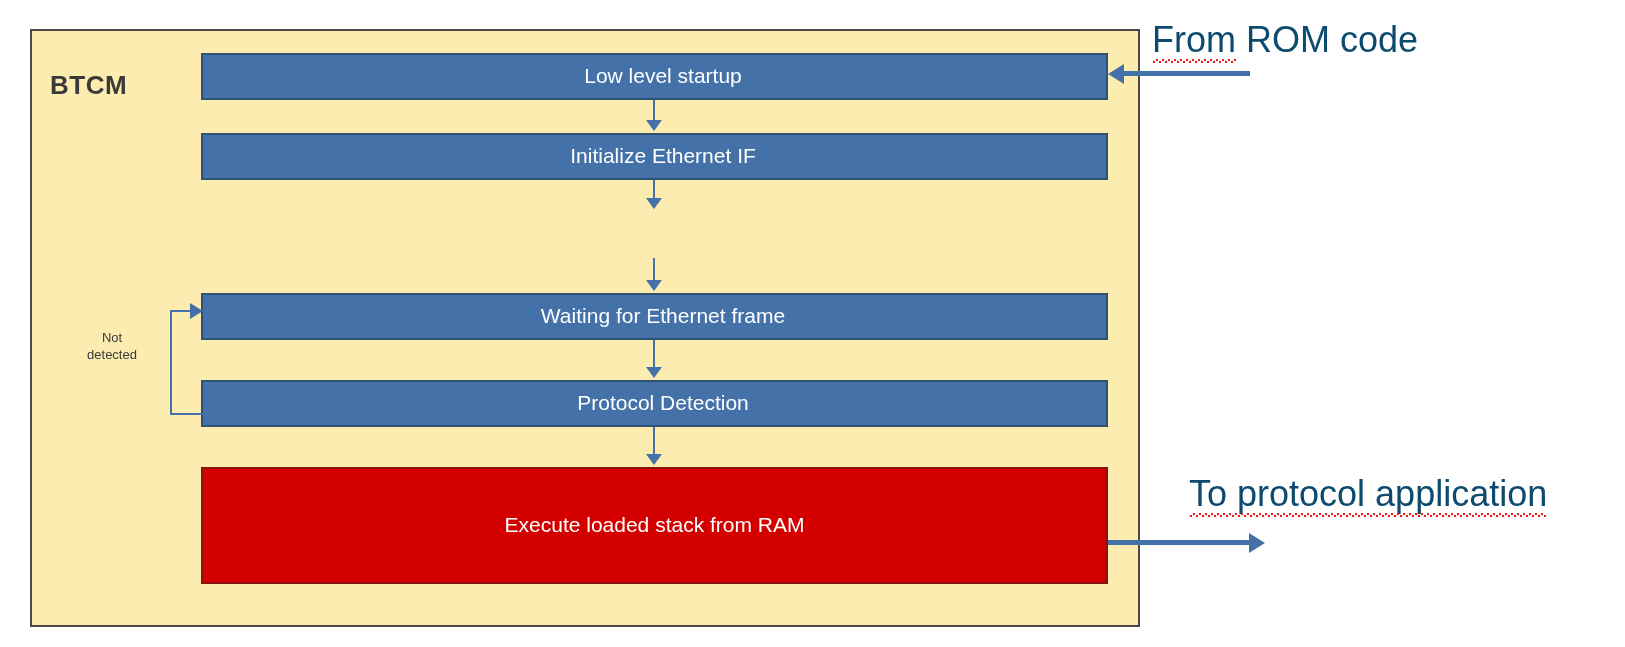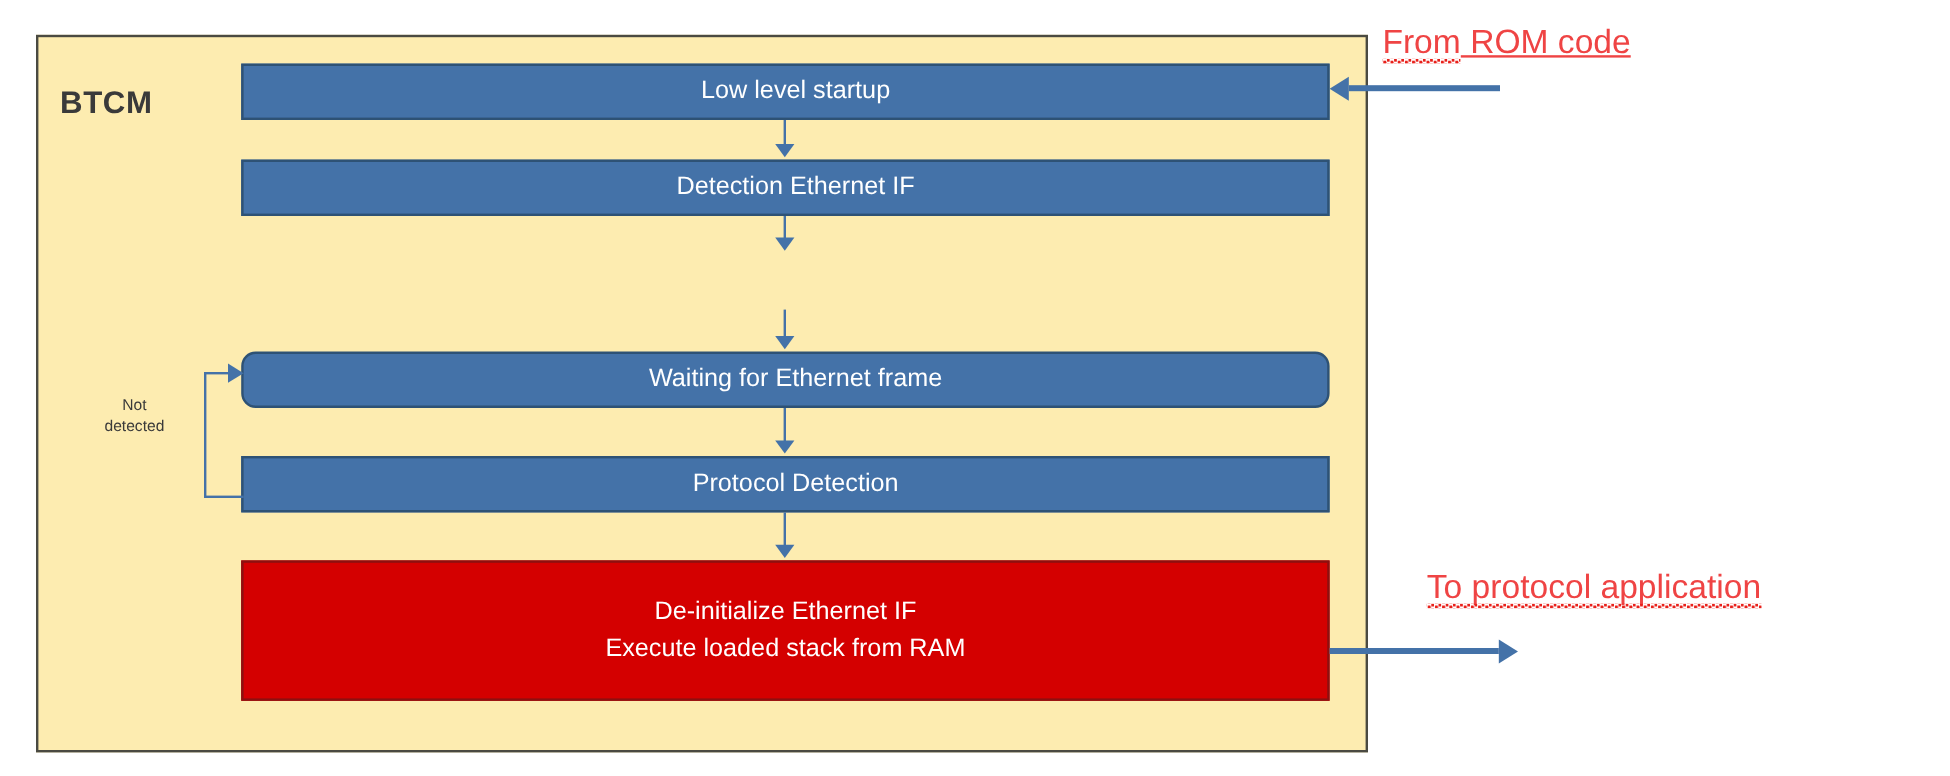--- a/index.html
+++ b/index.html
@@ -154,24 +154,23 @@
   .ext-head-right {
     position: absolute;
     width: 0;
     height: 0;
     border-top: 10px solid transparent;
     border-bottom: 10px solid transparent;
     border-left: 16px solid #4472a8;
   }
   .ext-caption {
     position: absolute;
-    font-size: 28px;
-    color: #ef4444;
+    font-size: 36px;
+    color: #0c4a6e;
     white-space: nowrap;
-    text-decoration: underline;
   }
   
   .squiggle {
     position: relative;
     display: inline-block;
   }
   .squiggle::after {
     content: "";
     position: absolute;
     left: 0;
@@ -191,34 +190,33 @@
 <div id="canvas">
 
   <div class="btcm-container"></div>
   <div class="btcm-label">BTCM</div>
 
   <div class="pbox blue" style="top:53px;">
     <span>Low level startup</span>
   </div>
 
   <div class="pbox blue" style="top:133px;">
-    <span>Detection Ethernet IF</span>
-  </div>
-
-
-  <div class="pbox blue" style="top:293px;border-radius:12px;">
+    <span>Initialize Ethernet IF</span>
+  </div>
+
+
+  <div class="pbox blue" style="top:293px;">
     <span>Waiting for Ethernet frame</span>
   </div>
 
   <div class="pbox blue" style="top:380px;">
     <span>Protocol Detection</span>
   </div>
 
   <div class="pbox red" style="top:467px;">
-    <span class="line">De-initialize Ethernet IF</span>
     <span class="line">Execute loaded stack from RAM</span>
   </div>
 
   <div class="vconn" style="top:100px;  height:22px;"></div>
   <div class="vhead" style="top:120px;"></div>
 
   <div class="vconn" style="top:180px;  height:20px;"></div>
   <div class="vhead" style="top:198px;"></div>
 
   <div class="vconn" style="top:258px;  height:24px;"></div>

